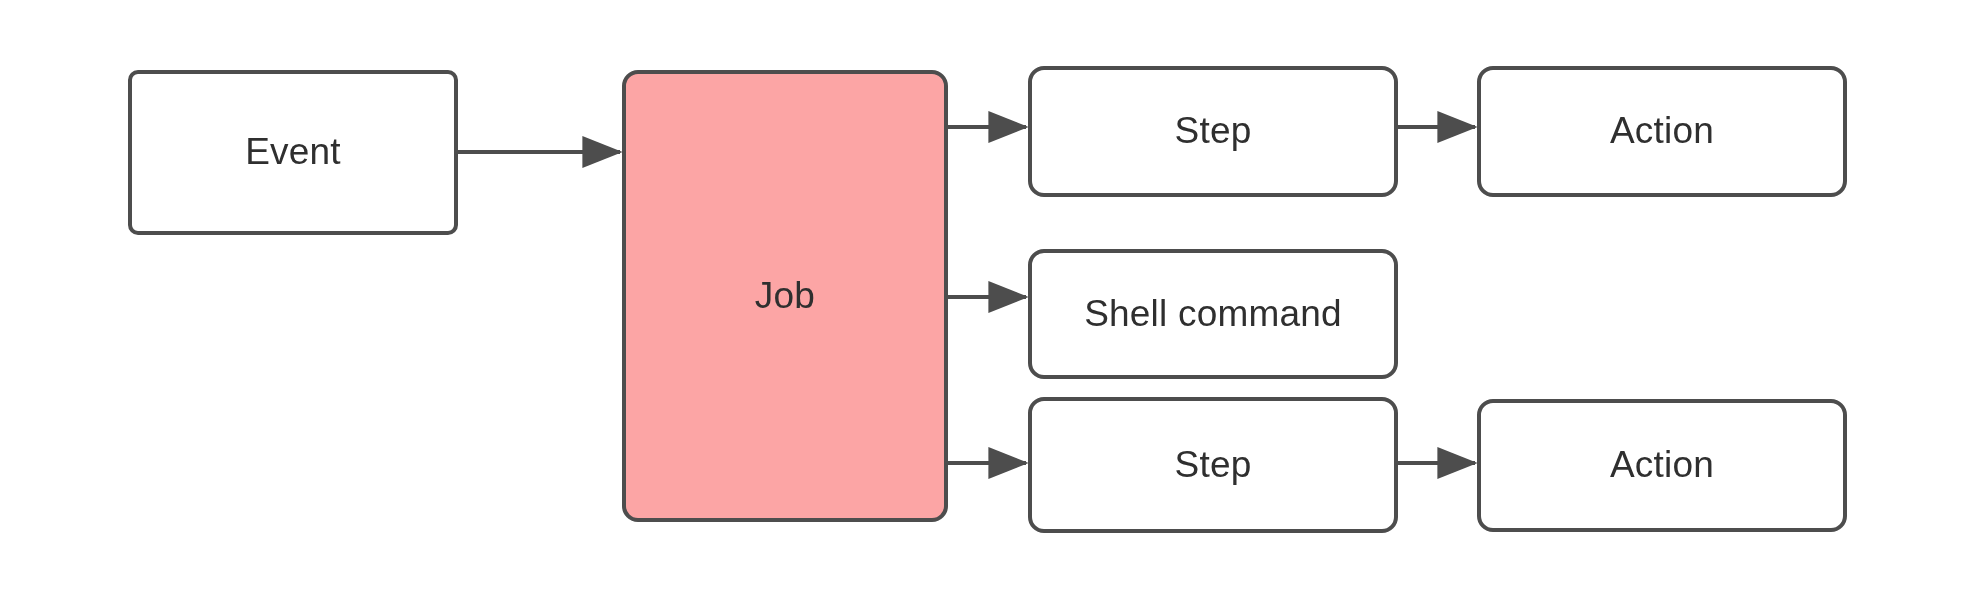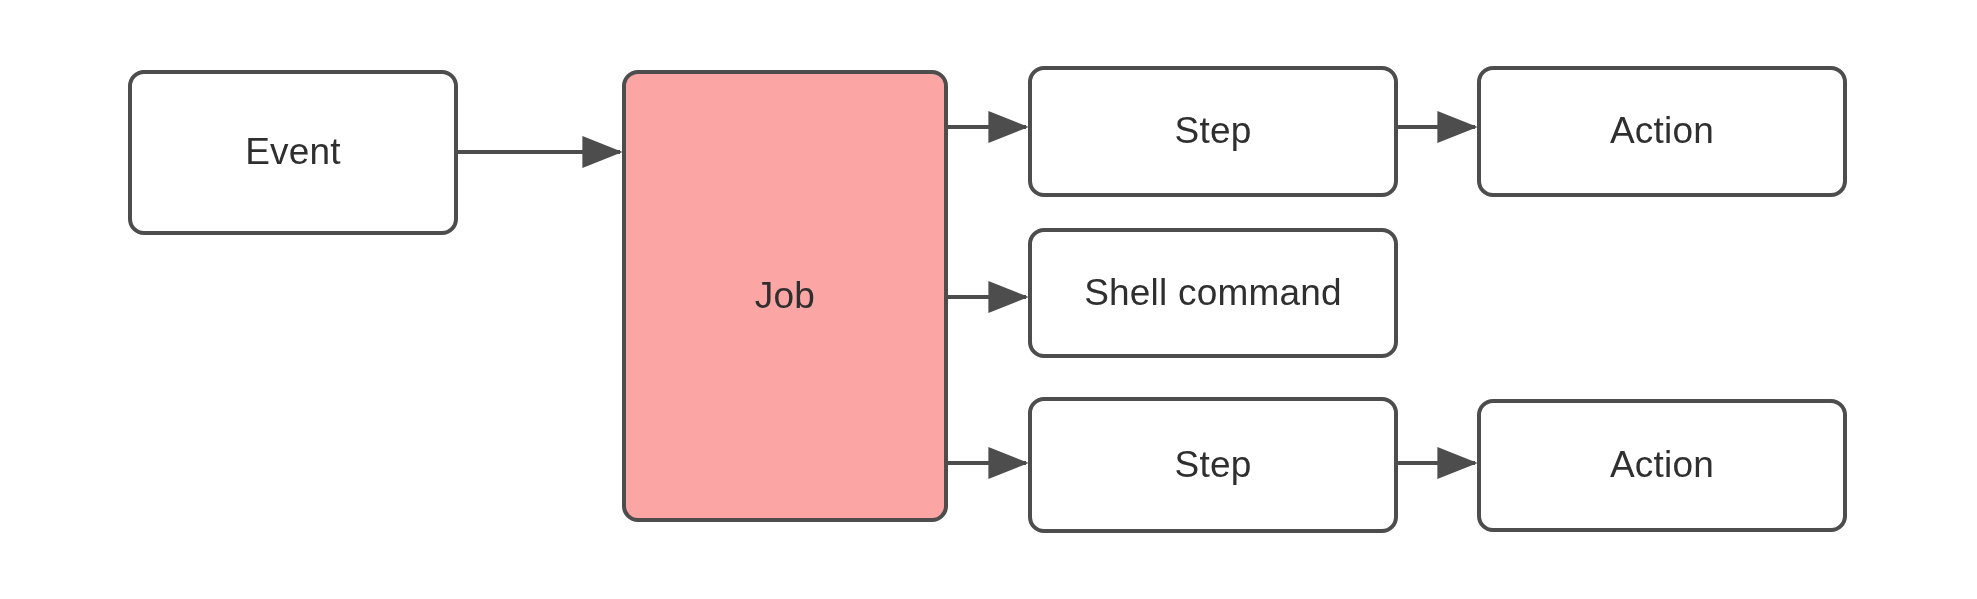--- a/index.html
+++ b/index.html
@@ -61,37 +61,37 @@
     <g id="edge-group">
         <line x1="458" y1="152" x2="620" y2="152" stroke="#4d4d4d" stroke-width="4" marker-end="url(#arrowhead)"></line>
         <line x1="948" y1="127" x2="1026" y2="127" stroke="#4d4d4d" stroke-width="4" marker-end="url(#arrowhead)"></line>
         <line x1="948" y1="297" x2="1026" y2="297" stroke="#4d4d4d" stroke-width="4" marker-end="url(#arrowhead)"></line>
         <line x1="948" y1="463" x2="1026" y2="463" stroke="#4d4d4d" stroke-width="4" marker-end="url(#arrowhead)"></line>
         <line x1="1398" y1="127" x2="1475" y2="127" stroke="#4d4d4d" stroke-width="4" marker-end="url(#arrowhead)"></line>
         <line x1="1398" y1="463" x2="1475" y2="463" stroke="#4d4d4d" stroke-width="4" marker-end="url(#arrowhead)"></line>
       </g>
   </svg>
 
-  <div class="node" style="left: 128px; top: 70px; width: 330px; height: 165px; border-color: rgb(77, 77, 77); background: rgb(255, 255, 255);">
+  <div class="node" style="left: 128px; top: 70px; width: 330px; height: 165px; border-color: rgb(77, 77, 77); background: rgb(255, 255, 255); border-radius: 10px;">
     <span class="node-label" style="color: rgb(47, 47, 47);">Event</span>
   </div>
 
   <div class="node" style="left: 622px; top: 70px; width: 326px; height: 452px; border-color: rgb(77, 77, 77); background: #fca5a5;">
     <span class="node-label" style="color: rgb(47, 47, 47);">Job</span>
   </div>
 
   <div class="node" style="left: 1028px; top: 66px; width: 370px; height: 131px; border-color: rgb(77, 77, 77); background: rgb(255, 255, 255);">
     <span class="node-label" style="color: rgb(47, 47, 47);">Step</span>
   </div>
 
   <div class="node" style="left: 1477px; top: 66px; width: 370px; height: 131px; border-color: rgb(77, 77, 77); background: rgb(255, 255, 255);">
     <span class="node-label" style="color: rgb(47, 47, 47);">Action</span>
   </div>
 
-  <div class="node" style="left: 1028px; top: 228px; width: 370px; height: 130px; border-color: rgb(77, 77, 77); background: rgb(255, 255, 255);">
+  <div class="node" style="left: 1028px; top: 249px; width: 370px; height: 130px; border-color: rgb(77, 77, 77); background: rgb(255, 255, 255);">
     <span class="node-label" style="color: rgb(47, 47, 47);">Shell command</span>
   </div>
 
   <div class="node" style="left: 1028px; top: 397px; width: 370px; height: 136px; border-color: rgb(77, 77, 77); background: rgb(255, 255, 255);">
     <span class="node-label" style="color: rgb(47, 47, 47);">Step</span>
   </div>
 
   <div class="node" style="left: 1477px; top: 399px; width: 370px; height: 133px; border-color: rgb(77, 77, 77); background: rgb(255, 255, 255);">
     <span class="node-label" style="color: rgb(47, 47, 47);">Action</span>
   </div>

